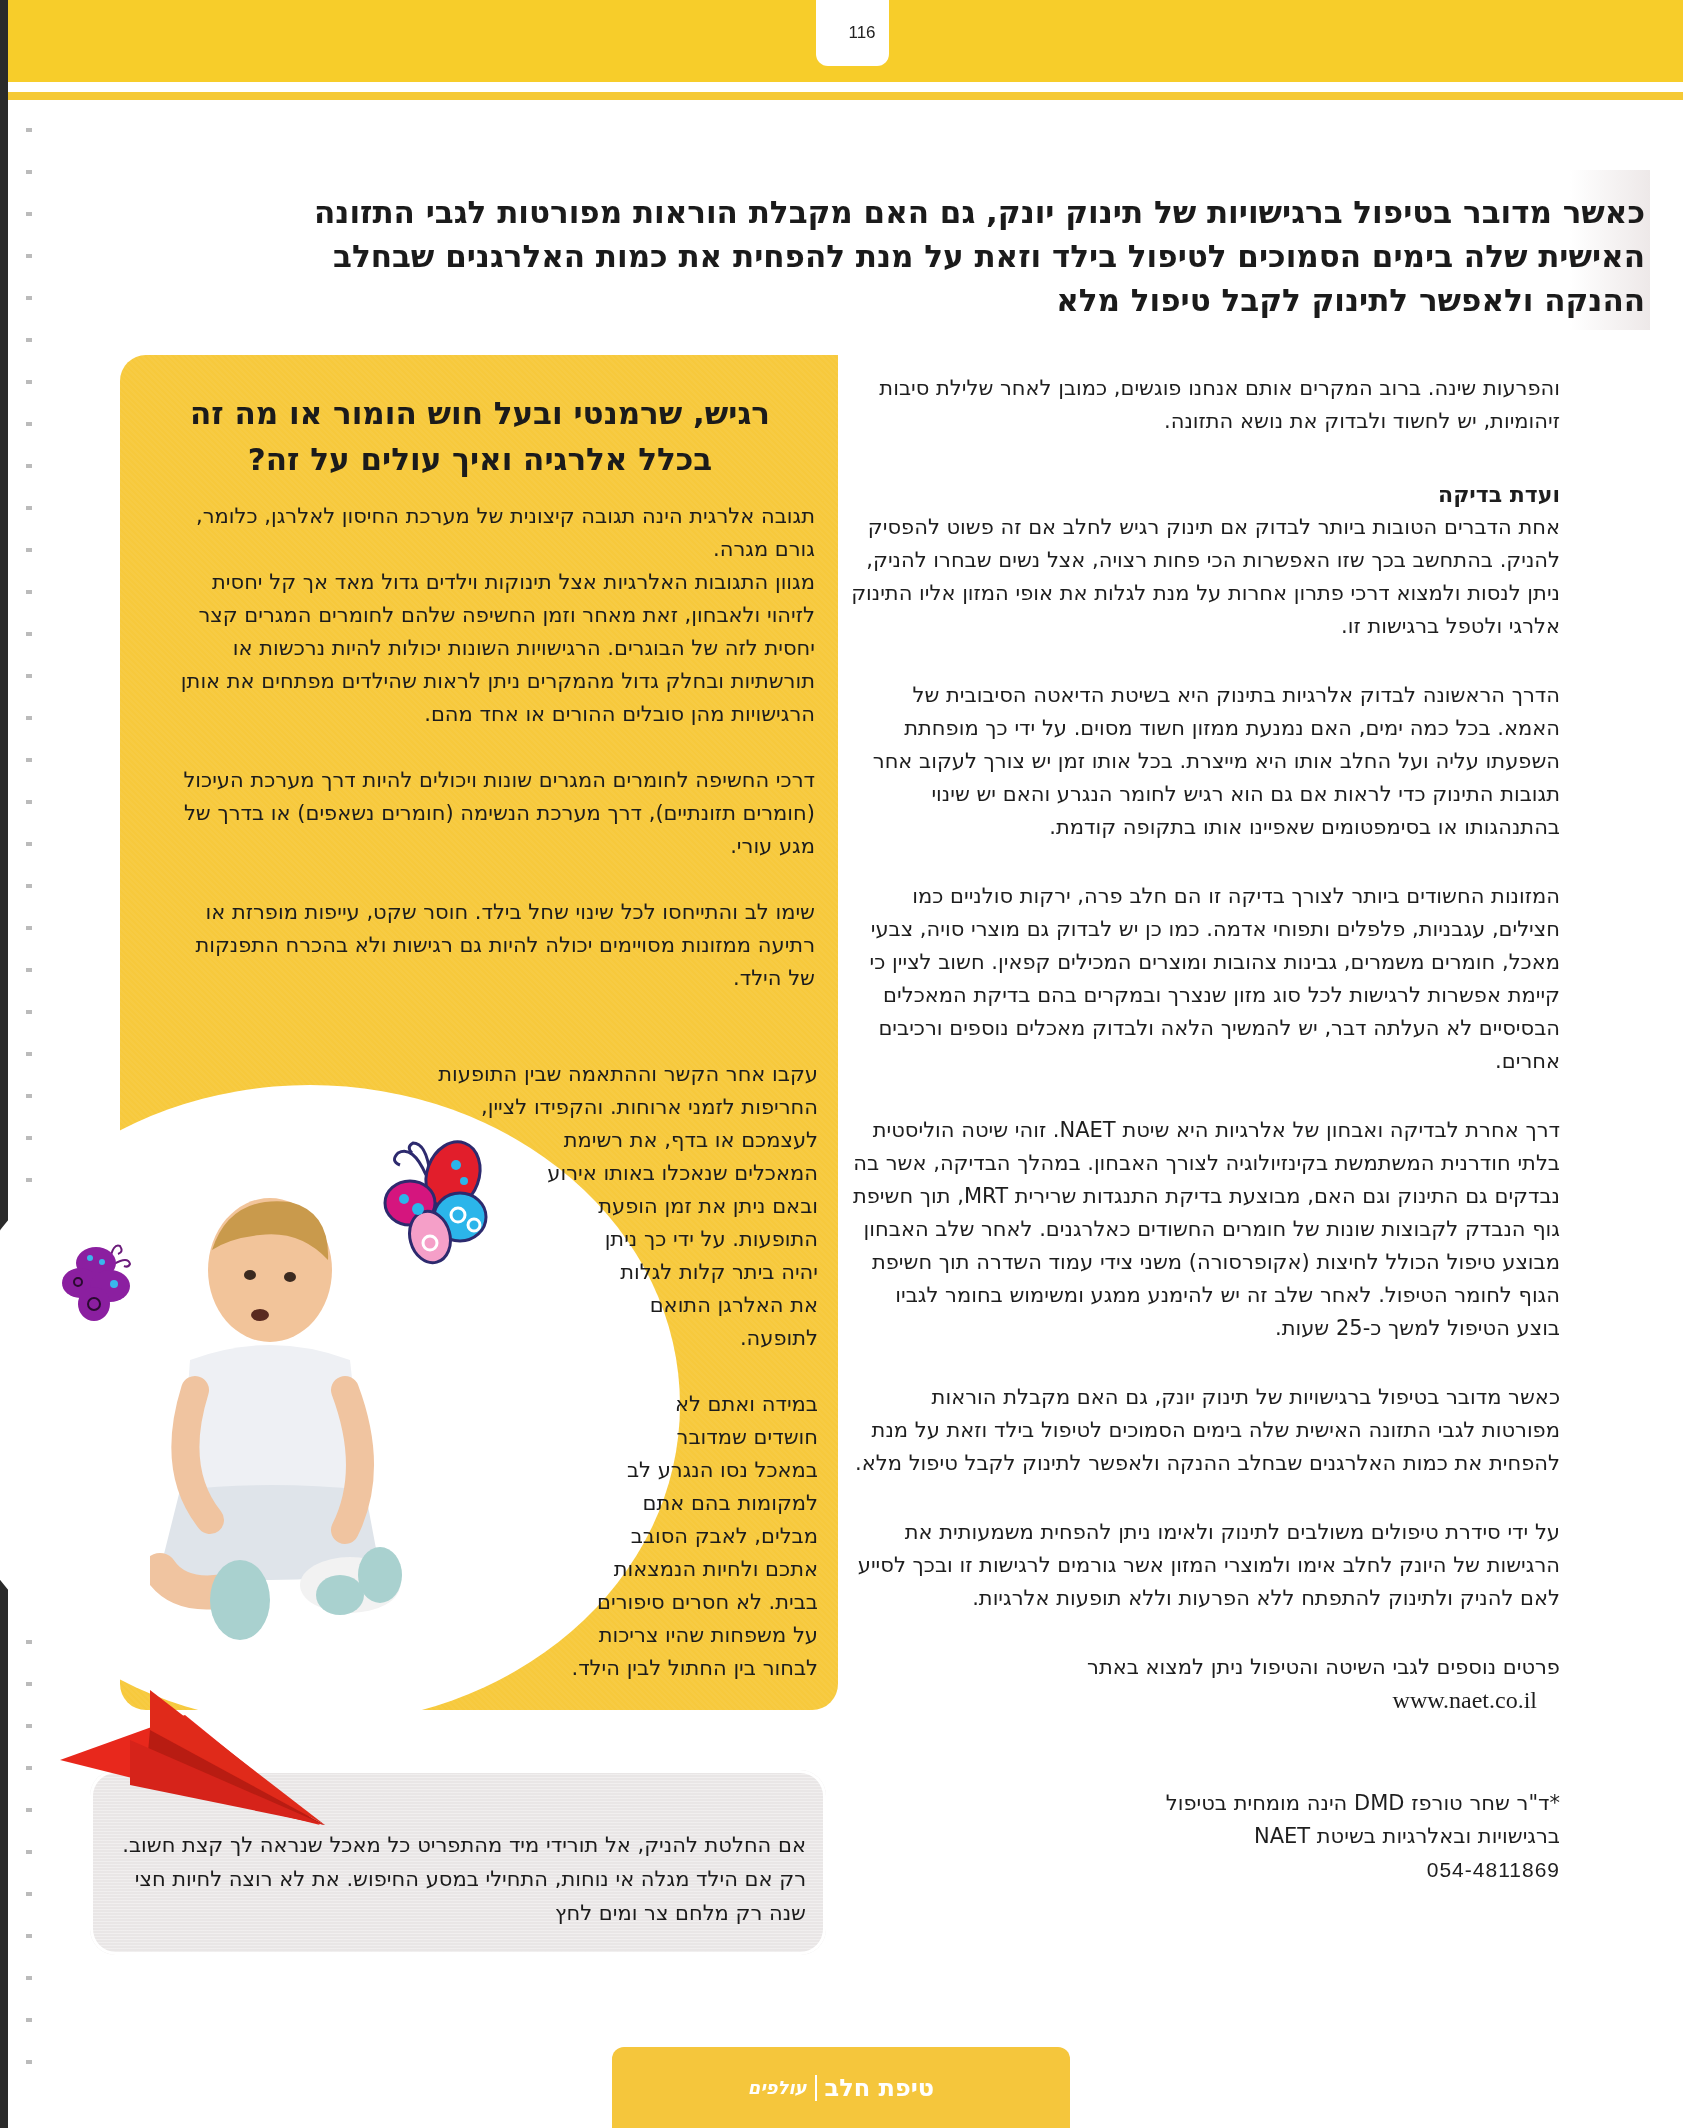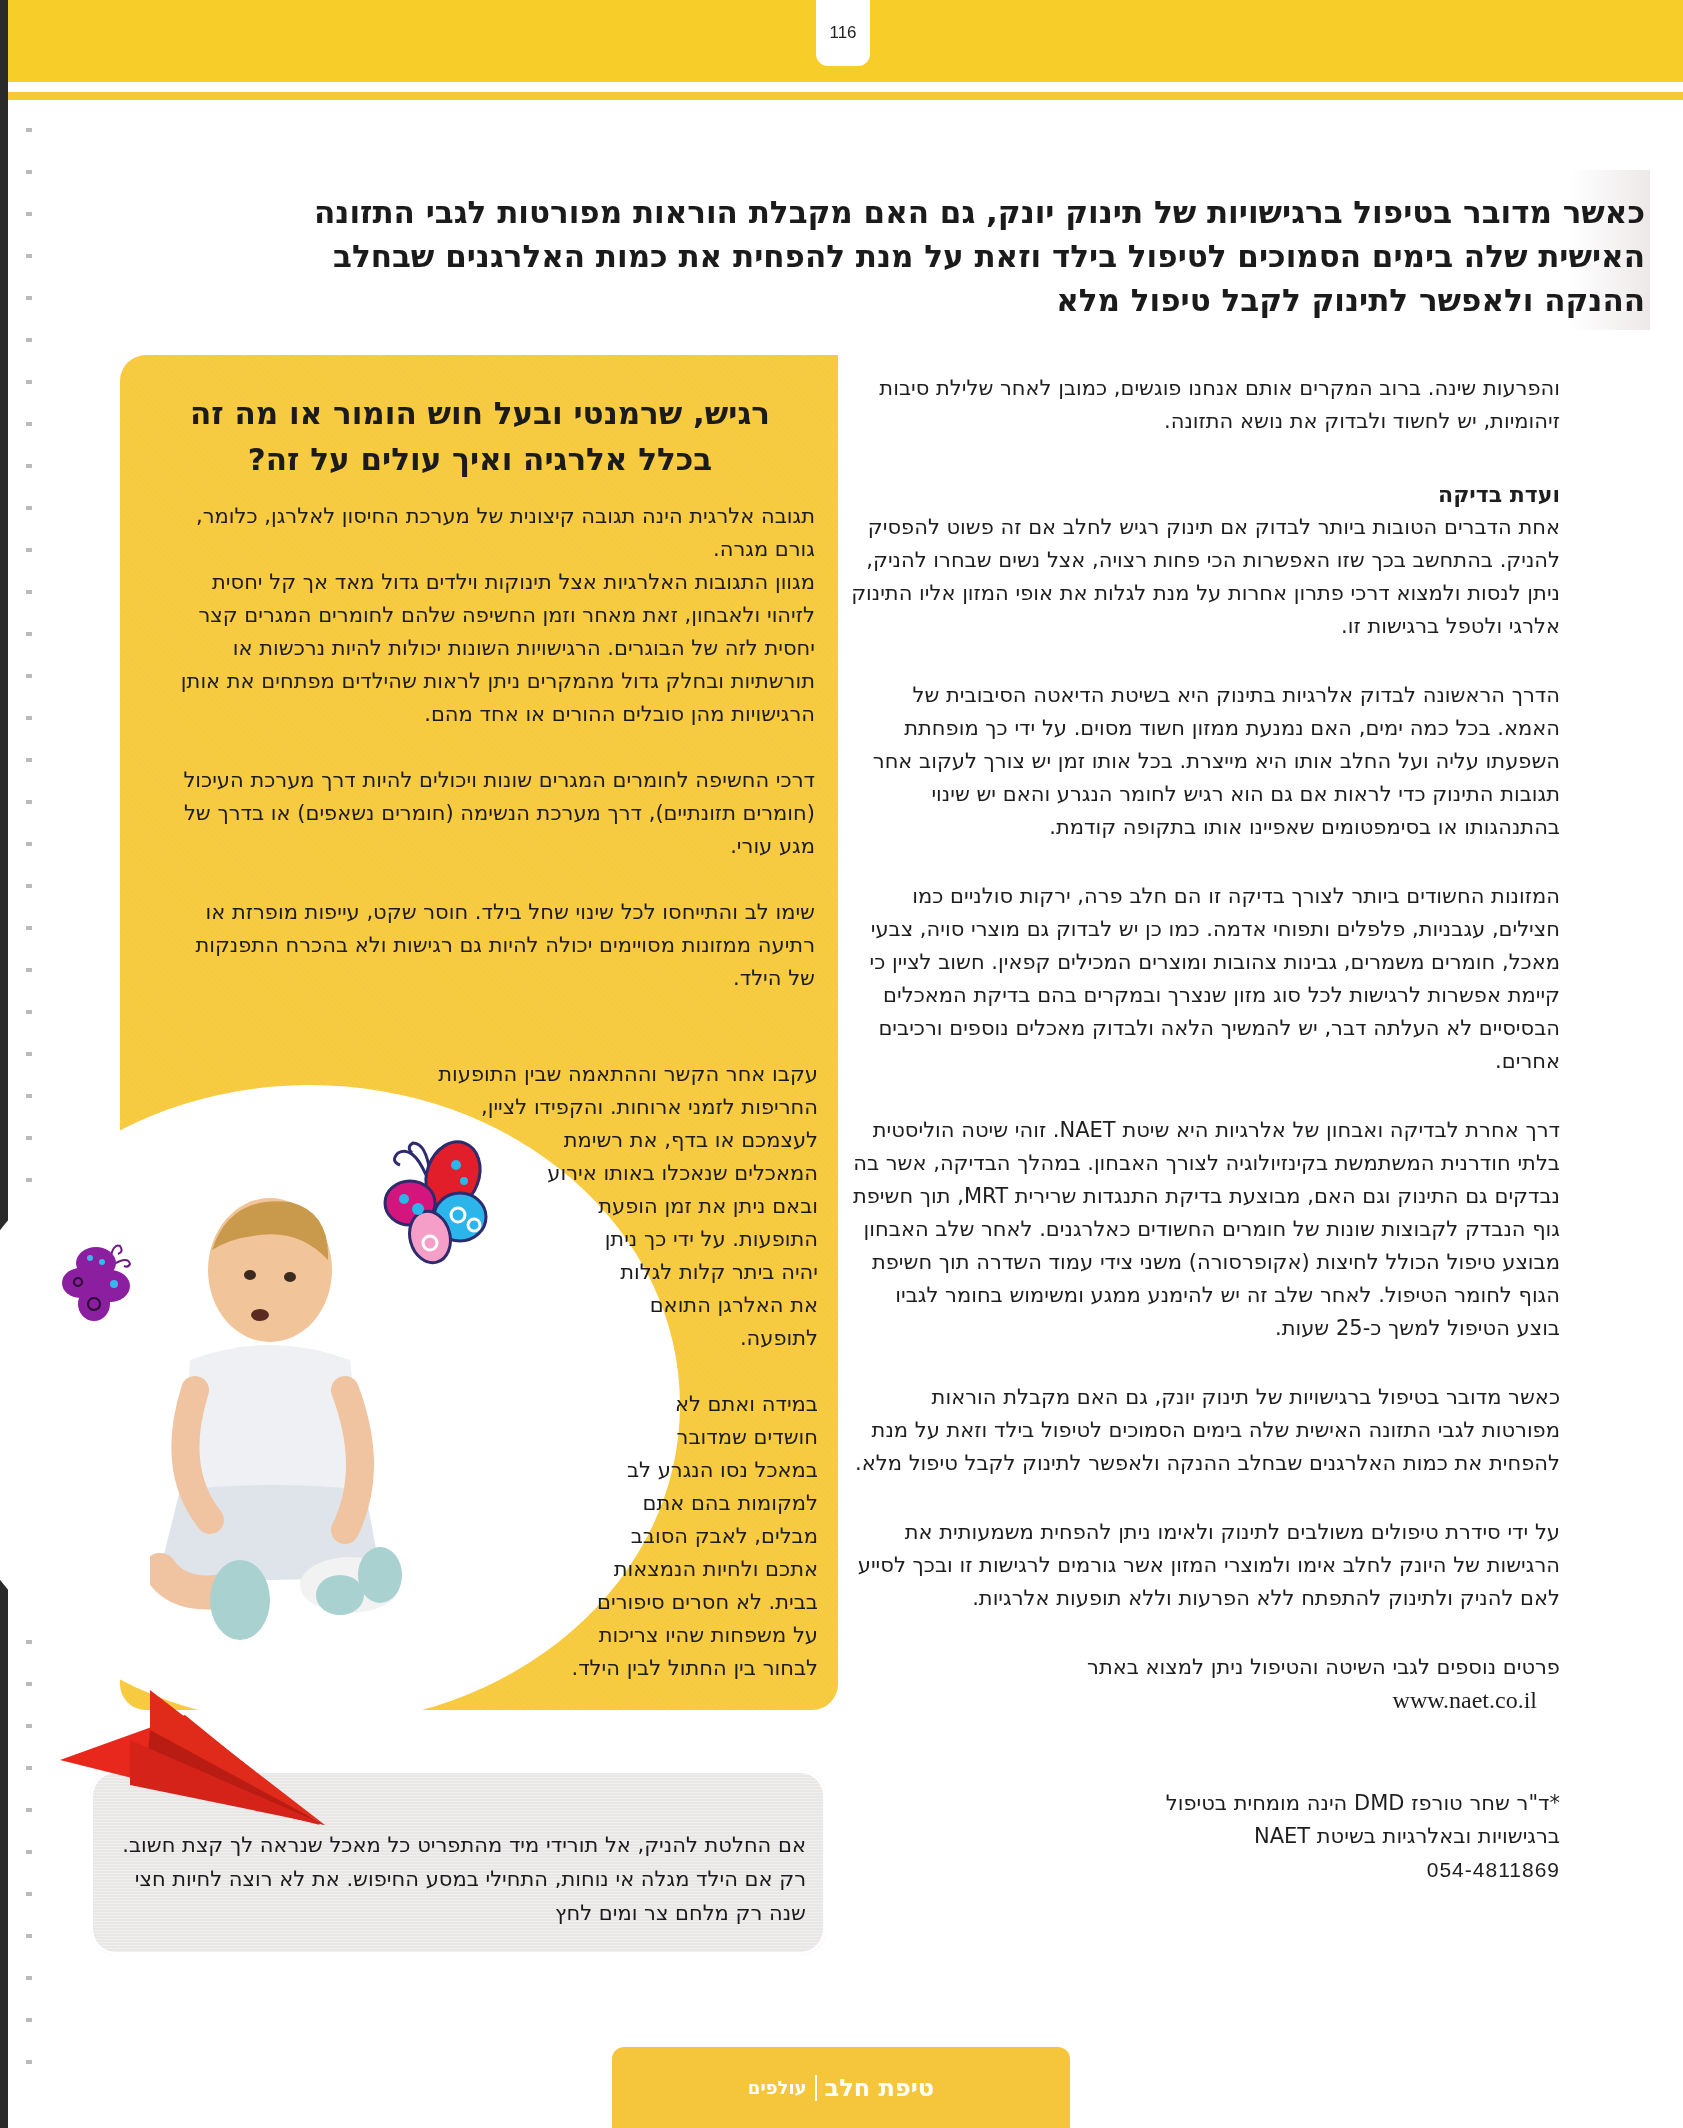--- a/index.html
+++ b/index.html
@@ -27,21 +27,21 @@
       background: #ffffff;
     }
     .header-stripe2 {
       position: absolute; left: 8px; top: 92px; width: 1675px; height: 8px;
       background: #f5c935;
     }
     .page-tab {
       position: absolute; left: 816px; top: 0; width: 54px; height: 66px;
       background: #ffffff; border-radius: 0 0 12px 12px;
       display: flex; align-items: center; justify-content: center;
-      font-family: "Liberation Sans", sans-serif; font-size: 17px; color: #222;
+      font-family: "Liberation Sans", sans-serif; font-size: 17px; color: #222; padding-left: 19px;
     }
     .deck {
       position: absolute; right: 38px; top: 190px; width: 1450px;
       direction: rtl; text-align: right;
       font-family: "DejaVu Sans", sans-serif; font-weight: bold; font-size: 31px; line-height: 44px;
       color: #1b1b1b;
     }
     .deck-shadow {
       position: absolute; left: 1570px; top: 170px; width: 80px; height: 160px;
       background: linear-gradient(90deg, rgba(220,210,210,0.0), rgba(220,210,210,0.5));
@@ -106,21 +106,21 @@
       font-weight: normal; font-size: 21px; line-height: 34px; color: #1b1b1b;
     }
     
     .footer-tab {
       position: absolute; left: 612px; top: 2047px; width: 458px; height: 81px;
       background: #f5c63c; border-radius: 12px 12px 0 0;
       display: flex; align-items: center; justify-content: center; gap: 8px;
       direction: rtl; color: #ffffff; font-weight: bold; font-size: 24px;
     }
     .footer-sep { width: 2px; height: 26px; background: #ffffff; }
-    .footer-brand { font-size: 18px; }
+    .footer-brand { font-style: italic; font-size: 18px; }
   </style>
 </head>
 <body>
 
 <div class="left-edge"></div>
 <div class="perf"></div>
 
 <div class="header-band"></div>
 <div class="header-stripe"></div>
 <div class="header-stripe2"></div>

